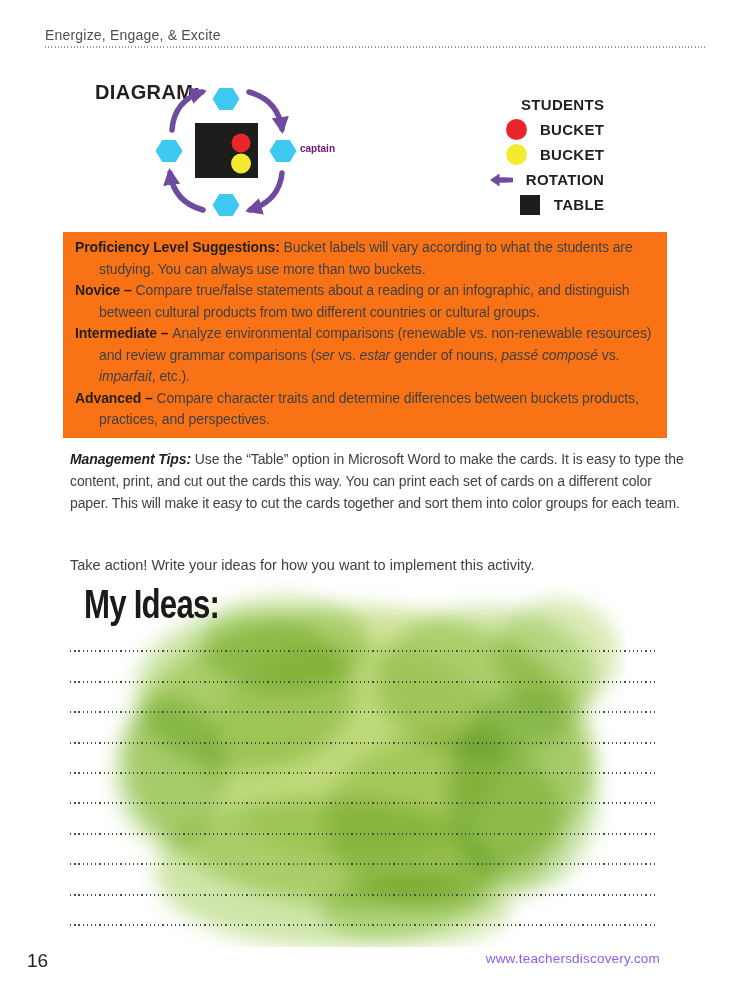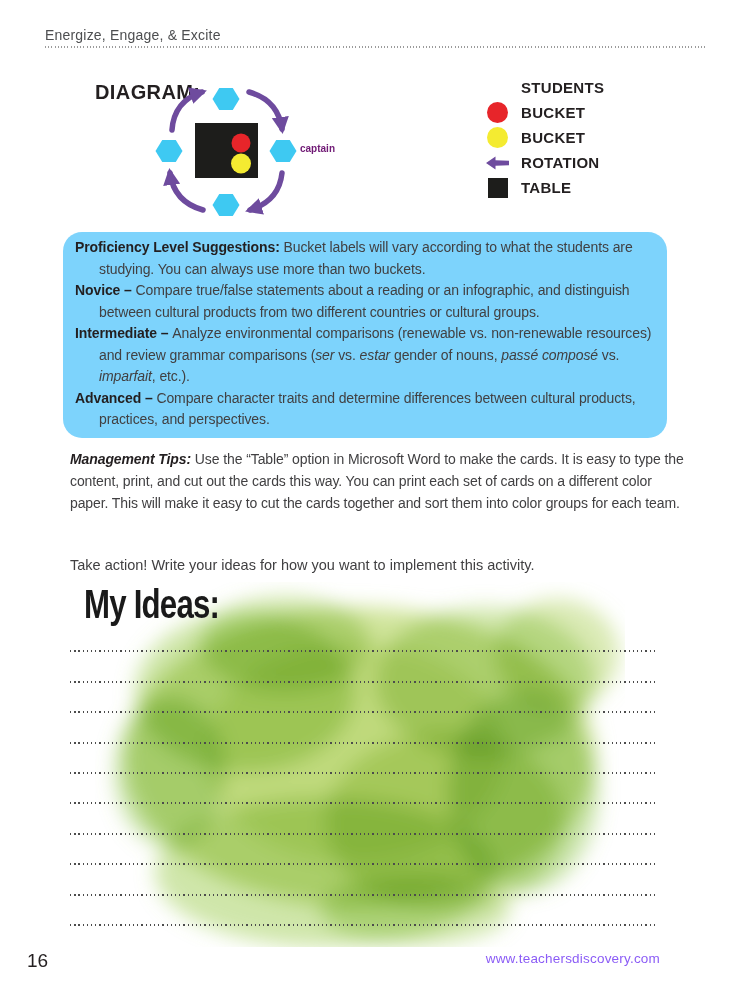--- a/index.html
+++ b/index.html
@@ -9,21 +9,21 @@
   }
   .abs{position:absolute;}
   
   .hdr-title{left:45px;top:27px;font-size:14px;color:#4d4e50;letter-spacing:.2px;}
   .hdr-rule{left:45px;top:46px;width:660px;height:2px;
     background:repeating-linear-gradient(90deg,#9b9b9b 0 1px,transparent 1px 3.2px);}
   
   .diagram-label{left:95px;top:81px;font-size:20px;font-weight:bold;color:#231f20;letter-spacing:.4px;}
   .captain{left:300px;top:143px;font-size:10px;font-weight:bold;color:#701a75;}
   
-  .legend{left:484px;top:75px;display:flex;flex-direction:column;}
+  .legend{left:484px;top:92px;display:flex;flex-direction:column;align-items:flex-end;}
   .legend-row{display:flex;align-items:center;height:25px;}
   .lg-cell{width:27px;display:flex;justify-content:center;align-items:center;}
   .lg-circle{width:21px;height:21px;border-radius:50%;display:inline-block;}
   .lg-square{width:20px;height:20px;display:inline-block;}
   .legend-label{margin-left:10px;font-size:15px;font-weight:bold;color:#231f20;letter-spacing:.3px;}
   
   .prof-box{left:63px;top:232px;width:604px;min-height:193px;box-sizing:border-box;
     padding:5px 12px 7px 12px;font-size:14px;line-height:21.5px;letter-spacing:-.1px;}
   .prof-entry{margin:0;padding-left:24px;text-indent:-24px;}
   .seg-b{font-weight:bold;color:#231f20;}
@@ -105,25 +105,25 @@
       <span class="legend-label">ROTATION</span>
     </div>
     <div class="legend-row">
       <span class="lg-cell">
         <span class="lg-square" style="background: rgb(29, 29, 27);"></span>
       </span>
       <span class="legend-label">TABLE</span>
     </div>
   </div>
 
-<div class="abs prof-box" style="background: #7dd3fc; border-radius: 19px;">
+<div class="abs prof-box" style="background: #f97316;">
     <p class="prof-entry"><span class="seg-b">Proficiency Level Suggestions: </span><span>Bucket labels will vary according to what the students are studying. You can always use more than two buckets.</span></p>
     <p class="prof-entry"><span class="seg-b">Novice – </span><span>Compare true/false statements about a reading or an infographic, and distinguish between cultural products from two different countries or cultural groups.</span></p>
     <p class="prof-entry"><span class="seg-b">Intermediate – </span><span>Analyze environmental comparisons (renewable vs. non-renewable resources) and review grammar comparisons (</span><span class="seg-i">ser</span><span> vs. </span><span class="seg-i">estar</span><span> gender of nouns, </span><span class="seg-i">passé composé</span><span> vs. </span><span class="seg-i">imparfait</span><span>, etc.).</span></p>
-    <p class="prof-entry"><span class="seg-b">Advanced – </span><span>Compare character traits and determine differences between cultural products, practices, and perspectives.</span></p>
+    <p class="prof-entry"><span class="seg-b">Advanced – </span><span>Compare character traits and determine differences between buckets products, practices, and perspectives.</span></p>
   </div>
 
 <p class="abs mgmt" style="margin:0;"><span class="seg-bi">Management Tips: </span><span>Use the “Table” option in Microsoft Word to make the cards. It is easy to type the content, print, and cut out the cards this way. You can print each set of cards on a different color paper. This will make it easy to cut the cards together and sort them into color groups for each team.</span></p>
 
 <div class="abs take-action">Take action! Write your ideas for how you want to implement this activity.</div>
 
 <svg class="abs splash" width="530" height="365" viewBox="0 0 530 365">
   <defs>
     <filter id="wc" x="-30%" y="-30%" width="160%" height="160%">
       <feGaussianBlur stdDeviation="10"></feGaussianBlur>

